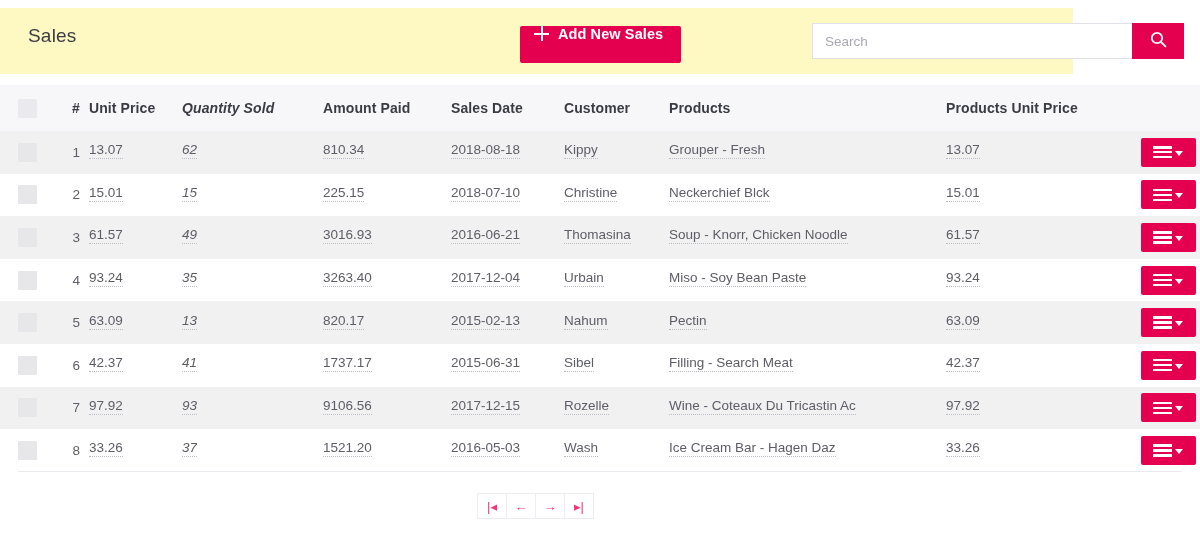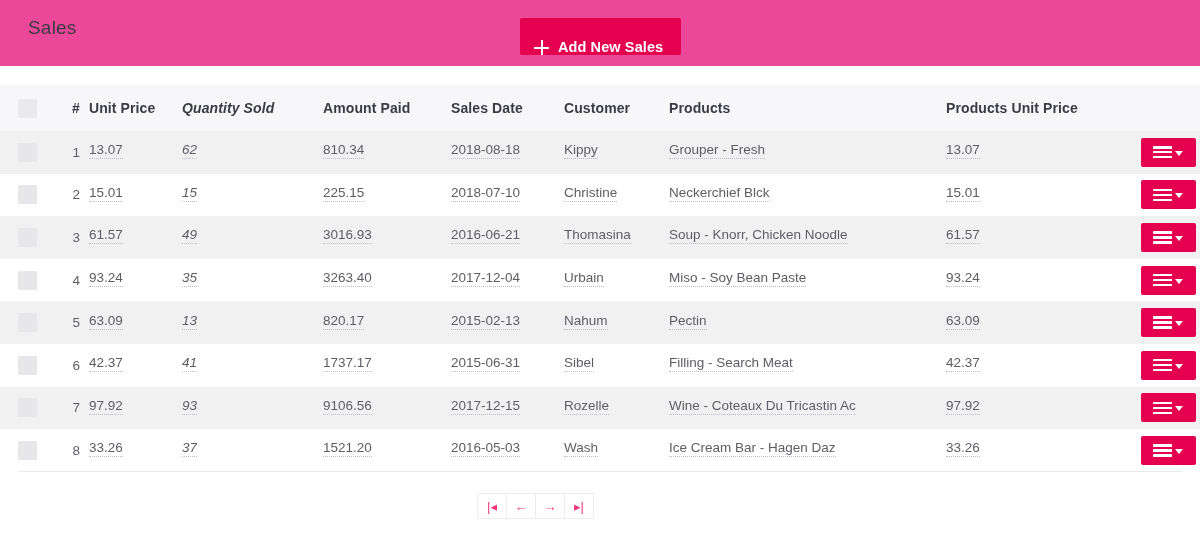--- a/index.html
+++ b/index.html
@@ -12,36 +12,36 @@
   }
   .app {
     position: relative;
     width: 1200px; height: 551px;
     overflow: hidden;
     background: #ffffff;
   }
 
   
   .topbar {
-    position: absolute; left: 0; top: 0;
-    width: 1200px; height: 66px;
-    background: #ec4899;
+    position: absolute; left: 0; top: 8px;
+    width: 1073px; height: 66px;
+    background: #fef9c3;
   }
   .page-title {
     position: absolute; left: 28px; top: 17px;
     font-size: 19px; font-weight: 400; color: #3b3b44;
     letter-spacing: .2px;
   }
   .add-btn {
     position: absolute; left: 520px; top: 18px;
     height: 37px; padding: 0 18px 0 14px;
     background: #e4004f; border: none; border-radius: 2px;
     color: #ffffff; font-size: 14.5px; font-weight: 600;
     font-family: "Liberation Sans", sans-serif;
-    display: flex; align-items: flex-end; gap: 9px;
+    display: flex; align-items: flex-start; gap: 9px;
     cursor: pointer; letter-spacing: .1px;
   }
   .plus-ico {
     display: inline-block; position: relative;
     width: 15px; height: 15px; flex: 0 0 15px;
   }
   .plus-ico::before, .plus-ico::after {
     content: ""; position: absolute; background: #ffffff;
   }
   .plus-ico::before { left: 0; top: 6.5px; width: 15px; height: 2px; }
@@ -186,20 +186,31 @@
 <div class="app">
 
   <div class="topbar">
     <div class="page-title">Sales</div>
 
     <button class="add-btn">
       <span class="plus-ico"></span>
       <span>Add New Sales</span>
     </button>
 
+    <div class="search-wrap">
+      <input class="search-input" type="text" placeholder="Search" style="">
+      <button class="search-btn">
+        <span>
+          <svg width="17" height="17" viewBox="0 0 17 17" fill="none" aria-hidden="true">
+            <circle cx="7" cy="7" r="5.2" stroke="#ffffff" stroke-width="1.8"></circle>
+            <line x1="10.9" y1="10.9" x2="15.4" y2="15.4" stroke="#ffffff" stroke-width="1.8" stroke-linecap="round"></line>
+          </svg>
+        </span>
+      </button>
+    </div>
   </div>
 
   <div class="table-area">
     <table class="grid">
       <thead>
         <tr>
           <th class="c-chk">
             <span class="chkbox"></span>
           </th>
           <th class="c-num">#</th>

